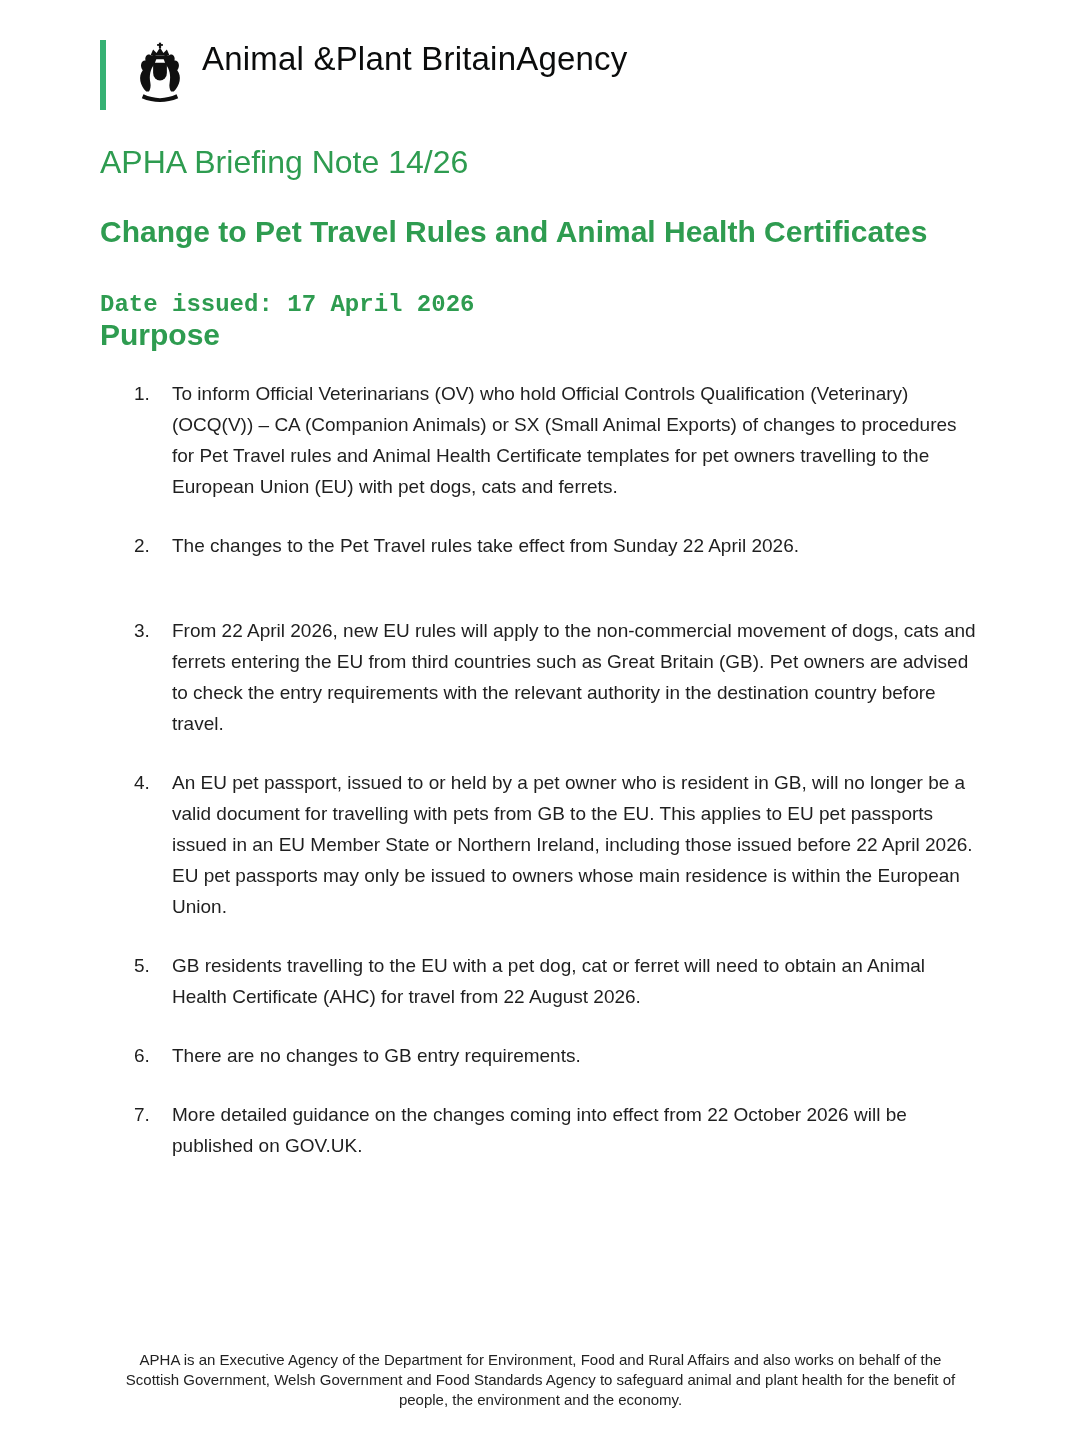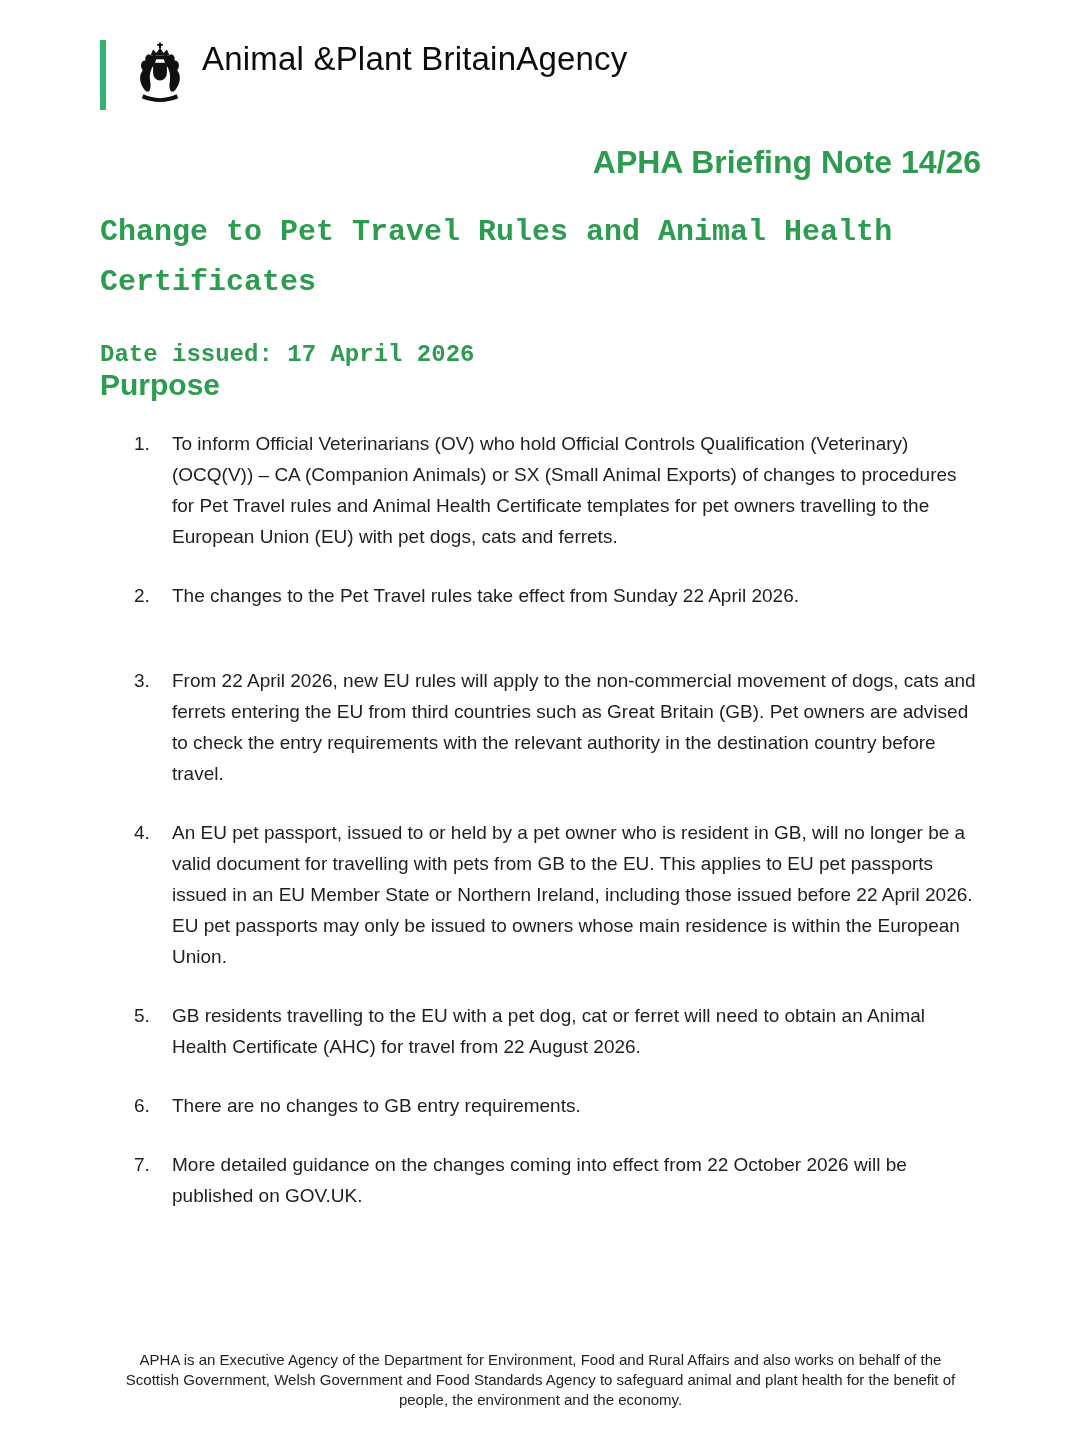--- a/index.html
+++ b/index.html
@@ -35,32 +35,30 @@
     font-size: 33px;
     line-height: 37px;
     font-weight: 400;
     color: #0b0c0c;
     letter-spacing: 0.2px;
   }
   
   .doc-title {
     margin-top: 34px;
     font-size: 32px;
-    font-weight: 700;
+    font-weight: 400;
     color: #2e9c50;
-    text-align: right;
   }
   .doc-subtitle {
     margin-top: 26px;
     font-size: 30px;
     font-weight: 700;
     line-height: 50px;
     color: #2e9c50;
     max-width: 860px;
-    font-family: Liberation Mono, monospace;
   }
   .doc-date {
     margin-top: 34px;
     font-size: 24px;
     font-weight: 700;
     color: #2e9c50;
     font-family: Liberation Mono, monospace;
   }
   .section-heading {
     font-size: 30px;

